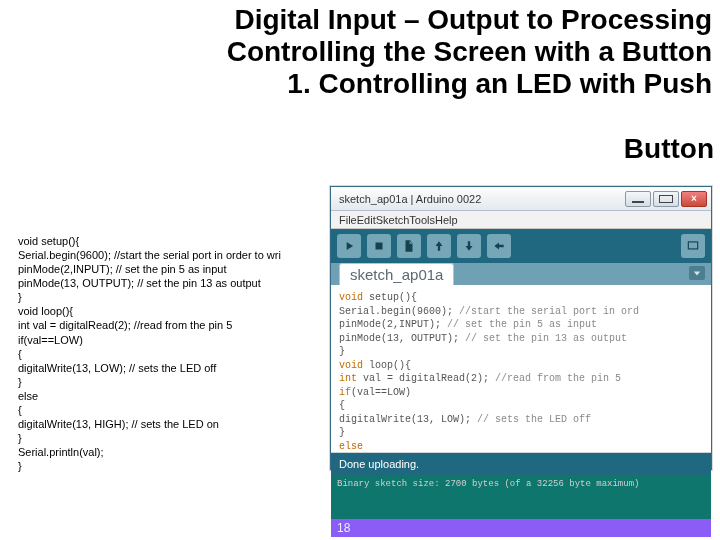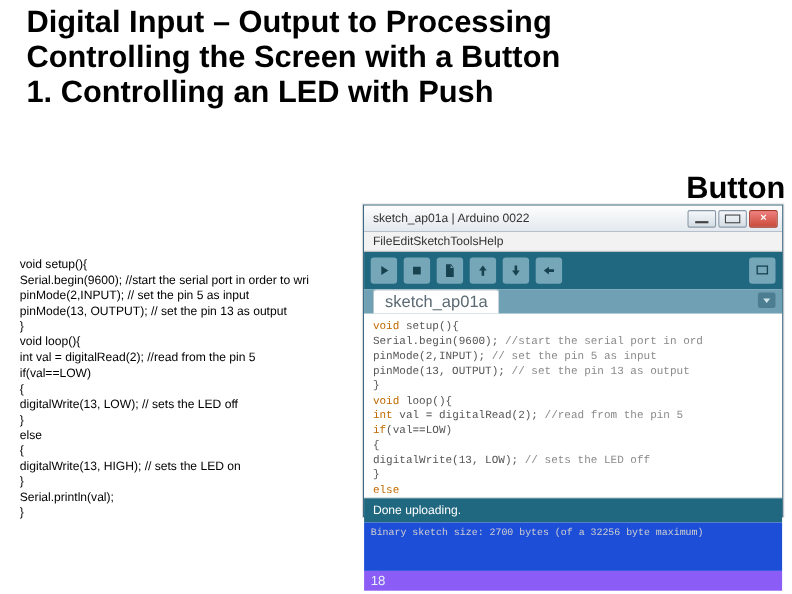--- a/index.html
+++ b/index.html
@@ -1,22 +1,22 @@
 <!DOCTYPE html>
 <html><head>
 <meta charset="utf-8">
 <style>
   * { box-sizing: border-box; margin: 0; padding: 0; }
   html, body { width: 720px; height: 540px; background: #fff; font-family: Arial, Helvetica, sans-serif; overflow: hidden; }
   .page { position: relative; width: 720px; height: 540px; }
-  .title-block { text-align: left; padding: 4px 8px 0 24px; }
+  .title-block { text-align: right; padding: 4px 8px 0 24px; }
   .title-block h1 { font-weight: bold; font-size: 28px; line-height: 1.15; color: #000; }
   .title-block .sub { font-weight: bold; font-size: 28px; line-height: 1.15; color: #000; }
   .body-text { font-size: 15px; line-height: 1.25; color: #000; padding: 8px 12px 0 6px; }
-  .big-button { position: absolute; right: 6px; top: 155px; font-weight: bold; font-size: 28px; color: #000; }
+  .big-button { position: absolute; right: 6px; top: 133px; font-weight: bold; font-size: 28px; color: #000; }
   .code-block { position: absolute; left: 18px; top: 234px; width: 320px; font-family: Arial, sans-serif; font-size: 11px; line-height: 1.28; color: #000; white-space: pre; }
   .arduino-win { position: absolute; left: 330px; top: 186px; width: 382px; height: 284px; background: #ececec; border: 1px solid #3a6b86; box-shadow: 0 0 0 1px rgba(0,0,0,.15); }
   .win-titlebar { height: 24px; background: linear-gradient(#fdfdfd, #e3e9ef); border-bottom: 1px solid #b6c0ca; display: flex; align-items: center; padding: 0 4px; font-size: 11px; color: #333; }
   .win-titlebar .win-title { flex: 1; padding-left: 4px; }
   .win-btn { width: 26px; height: 16px; margin-left: 2px; border: 1px solid #8a98a6; background: linear-gradient(#f4f7fa, #d4dde5); border-radius: 2px; position: relative; }
   .win-btn.close { background: linear-gradient(#f08080, #c94b3a); border-color: #a83424; }
   .win-btn .x { position: absolute; inset: 0; display:flex;align-items:center;justify-content:center;color:#fff;font-size:10px;font-weight:bold; }
   .win-btn .min { position:absolute;left:6px;right:6px;bottom:3px;height:2px;background:#444; }
   .win-btn .max { position:absolute;left:5px;right:5px;top:3px;bottom:3px;border:1.5px solid #444; }
   .menubar { height: 18px; background: #f2f2f2; border-bottom: 1px solid #c8c8c8; display: flex; padding: 0 8px; font-size: 11px; color: #333; align-items: center; }
@@ -25,21 +25,21 @@
   .tb-btn svg { width: 14px; height: 14px; fill: #17424f; }
   .tb-spacer { flex: 1; }
   .tab-row { height: 22px; background: #6fa0b4; display:flex;align-items:flex-end;padding-left:8px; position:relative;}
   .tab { background:#ffffff; color:#5b6a72; font-size:15px; padding:2px 10px; border-radius:3px 3px 0 0; border:1px solid #b5c5cc; border-bottom:none;margin-top:28px; }
   .tab-row .tab-menu { position:absolute; right:6px; top:3px; width:16px; height:14px; background:#4d7d90; border-radius:2px; display:flex;align-items:center;justify-content:center;}
   .tab-row .tab-menu svg{width:8px;height:8px;fill:#cfe5ee;}
   .editor { background:#fff; height: 168px; padding:6px 8px; font-family: "Courier New", monospace; font-size:10px; line-height:1.35; color:#555; overflow:hidden; white-space:pre; border-bottom:1px solid #cfd5d8;}
   .editor .kw { color:#c06a00; }
   .editor .cm { color:#8a8a8a; }
   .status-bar { height: 22px; background:#206880; color:#fff; font-size:11px; display:flex;align-items:center;padding:0 8px; }
-  .console { height: 44px; background:#1d4ed8; color:#cfcfcf; font-family:"Courier New",monospace; font-size:9px; padding:4px 6px; line-height:1.3; }
+  .console { height: 44px; background:#0f766e; color:#cfcfcf; font-family:"Courier New",monospace; font-size:9px; padding:4px 6px; line-height:1.3; }
   .footer { height: 18px; background:#8b5cf6; color:#e6f2f6; font-size:12px; display:flex;align-items:center; padding:0 6px; }
 </style>
 </head>
 <body>
 
 <div class="page">
 
   <div class="title-block">
     <h1>Digital Input – Output to Processing</h1>
     <div class="sub">Controlling the Screen with a Button</div>

